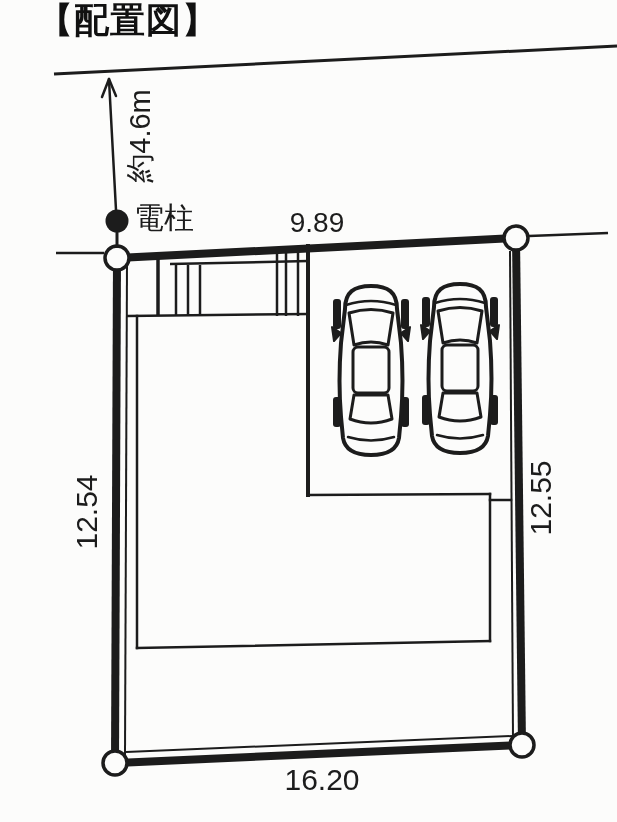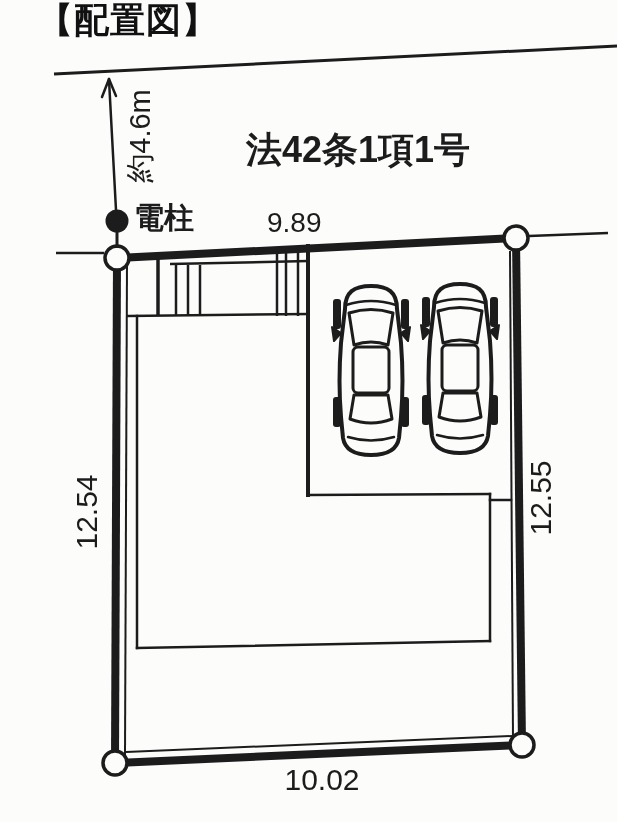--- a/index.html
+++ b/index.html
@@ -23,31 +23,31 @@
     font-size:35px;font-weight:800;
     letter-spacing:1px;
     color:#111;
   }
   .law{
     left:246px;top:132px;
     font-size:36px;font-weight:600;
   }
   .pole-label{
     left:134px;top:203px;
-    font-size:30px;font-weight:700;
+    font-size:30px;font-weight:400;
   }
   .rot{transform:rotate(-90deg);text-align:center;}
   .road-width{
     left:86px;top:121px;width:110px;height:30px;
     font-size:29px;font-weight:500;
   }
   .dim{font-weight:500;}
   .dim-top{
     left:267px;top:209px;width:100px;
-    font-size:28px;text-align:left;
+    font-size:28px;text-align:center;
   }
   .dim-left{
     left:32px;top:497px;width:110px;height:30px;
     font-size:30px;
   }
   .dim-right{
     left:486px;top:483px;width:110px;height:30px;
     font-size:30px;
   }
   .dim-bottom{
@@ -145,21 +145,20 @@
       <circle cx="115" cy="763" r="12"></circle>
     </g>
 
     <g>
       <line x1="117" y1="230" x2="117" y2="248" stroke="#1c1c1c" stroke-width="3"></line>
       <circle cx="117" cy="221" r="11.5" fill="#1c1c1c"></circle>
     </g>
   </svg>
 
   <div class="label title">【配置図】</div>
-  <div class="label law">法42条1項1号</div>
   <div class="label road-width rot">約4.6m</div>
   <div class="label pole-label">電柱</div>
   <div class="label dim dim-top">9.89</div>
   <div class="label dim dim-left rot">12.54</div>
   <div class="label dim dim-right rot">12.55</div>
-  <div class="label dim dim-bottom">10.02</div>
+  <div class="label dim dim-bottom">16.20</div>
 
 </div>
 
 </body></html>

